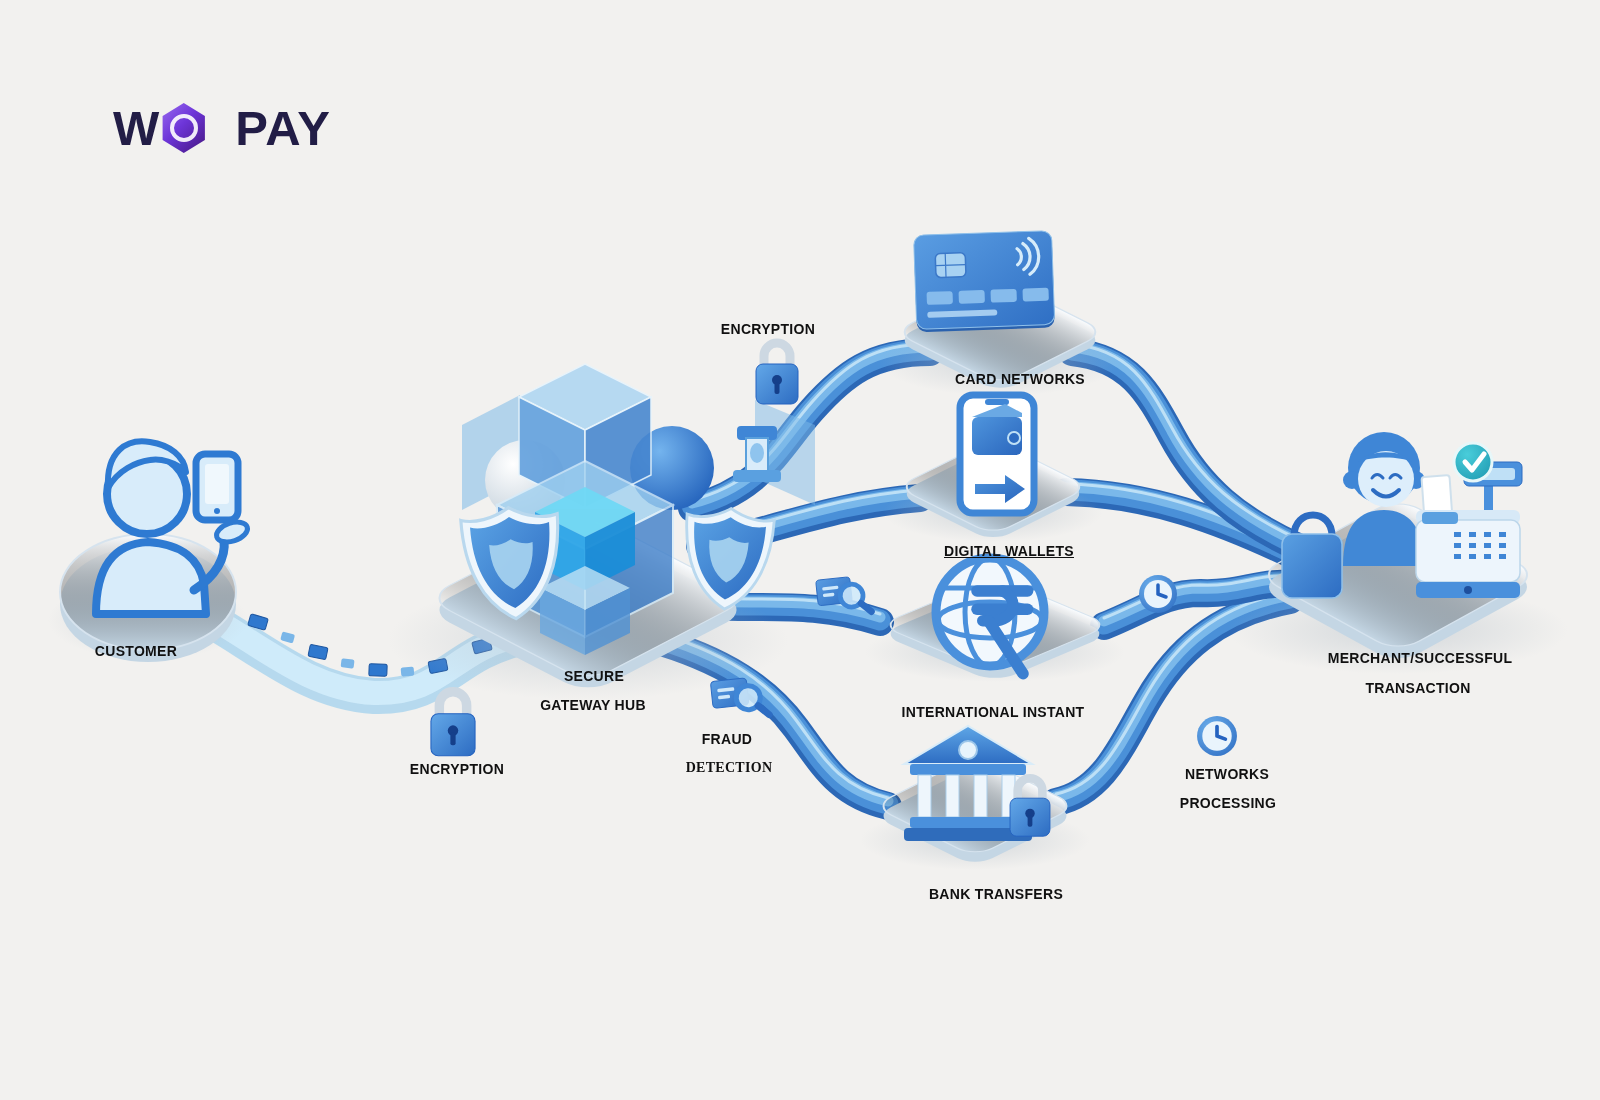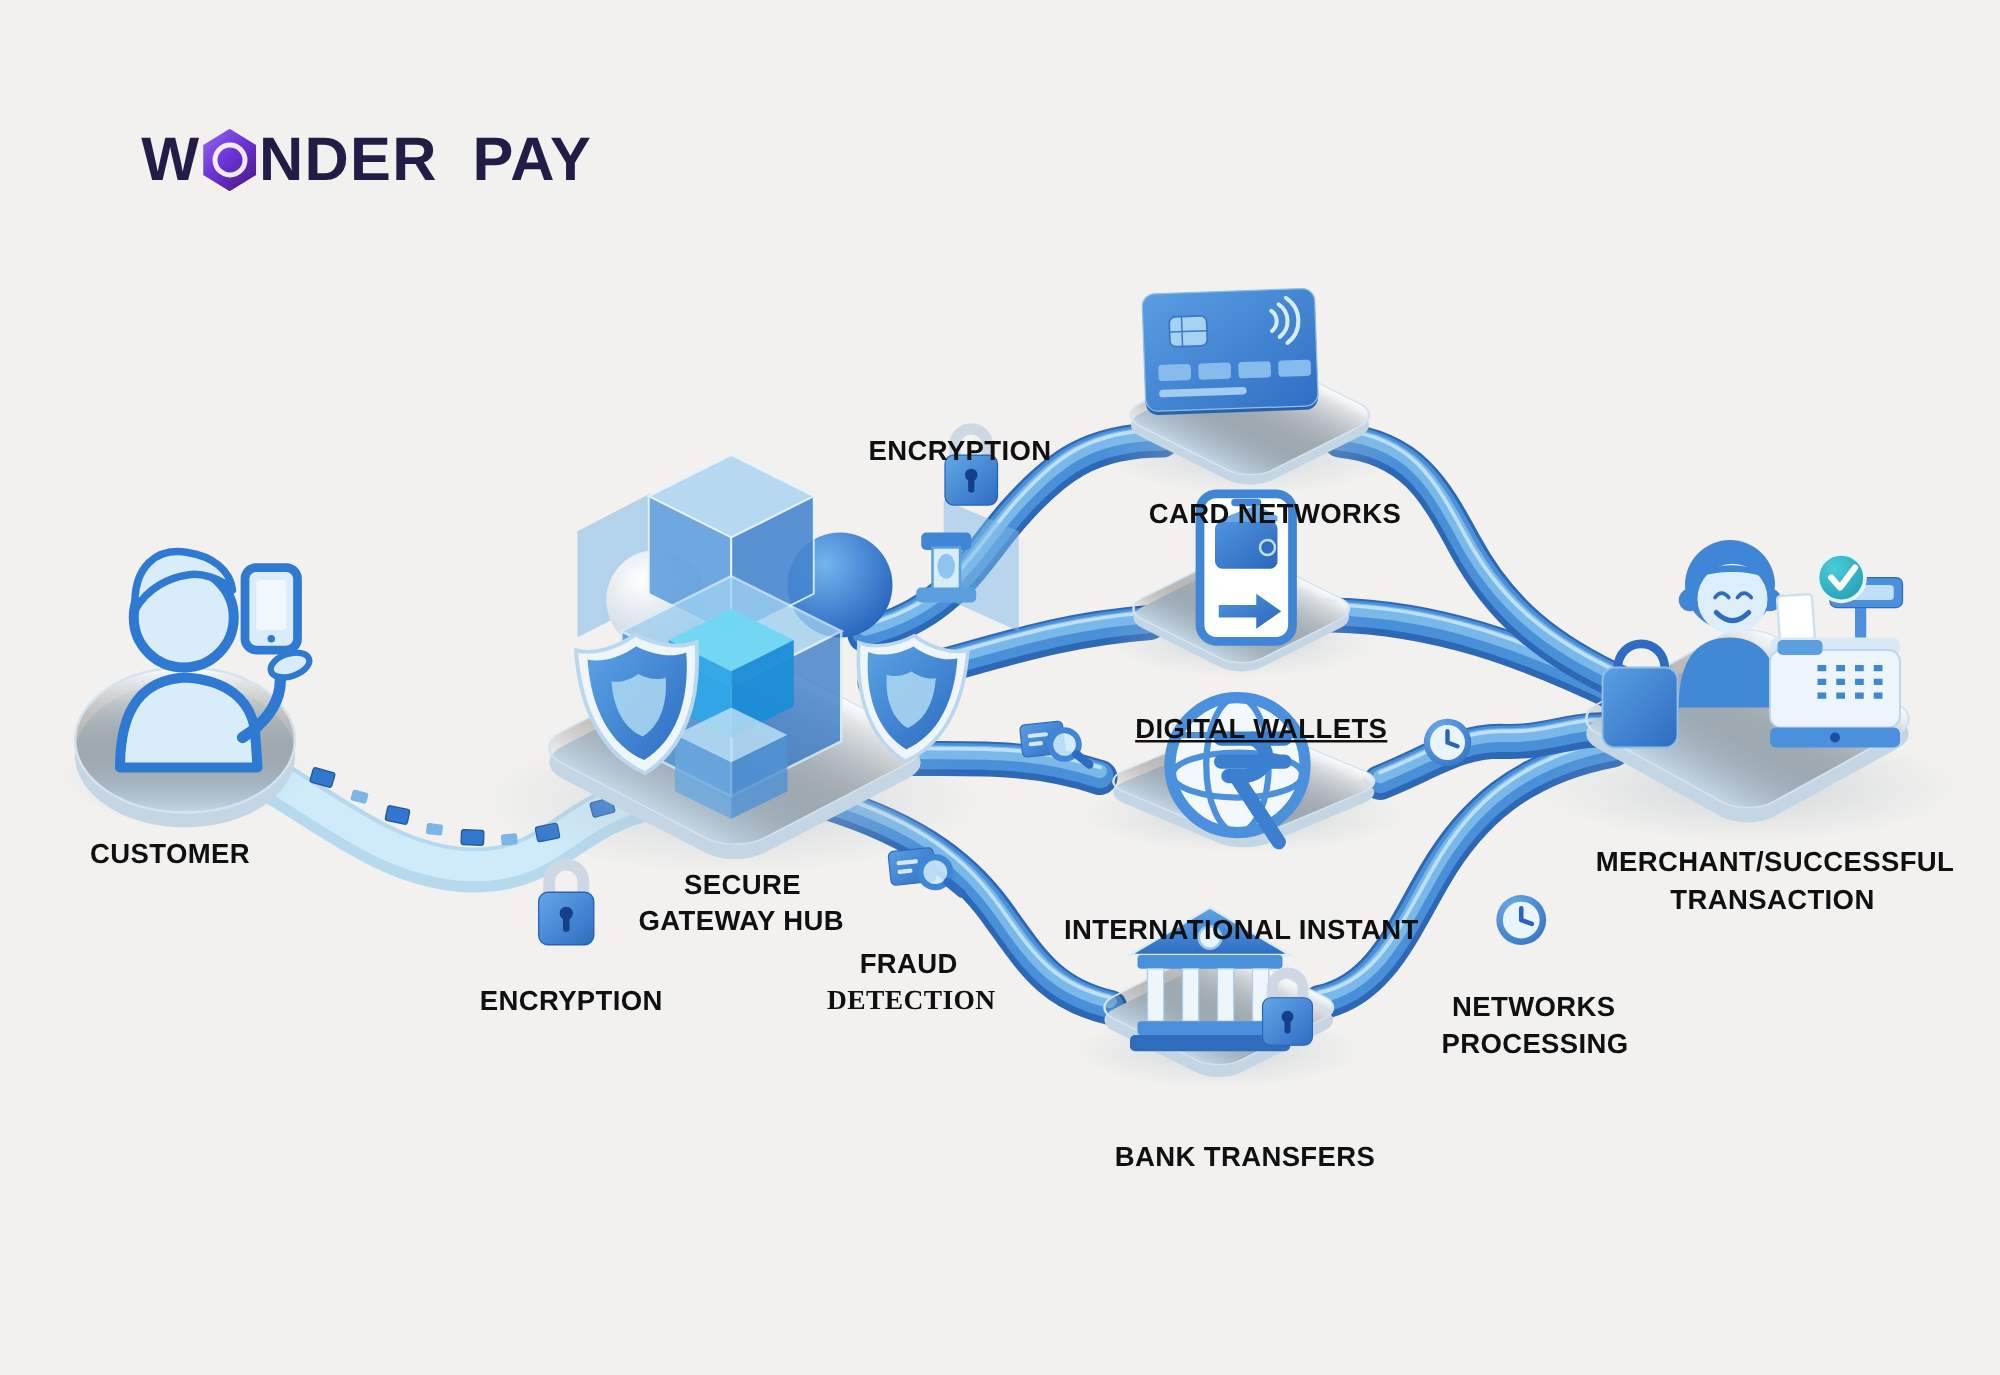--- a/index.html
+++ b/index.html
@@ -15,22 +15,22 @@
   .logo .bold{font-weight:700;margin-left:28px;}
   .hex{position:relative;display:inline-block;width:45px;height:50px;margin:0 1px;
        background:linear-gradient(135deg,#9a6cf0 0%,#6d35d8 45%,#44157e 100%);
        clip-path:polygon(50% 0,97% 26%,97% 74%,50% 100%,3% 74%,3% 26%);}
   .hex .ring{position:absolute;left:50%;top:50%;width:20px;height:20px;
        transform:translate(-50%,-50%);border:4px solid rgba(255,255,255,.9);
        border-radius:50%;}
 
   
   .lbl{position:absolute;transform:translateX(-50%);white-space:nowrap;
-       font-weight:700;font-size:22px;line-height:1;color:#101010;
-       letter-spacing:.3px;margin-top:28px;}
+       font-weight:700;font-size:14px;line-height:1;color:#101010;
+       letter-spacing:.3px;}
 
   
   .rb-base,.rb-mid,.rb-hi,.rb-top,.cv-base,.cv-mid{fill:none;stroke-linecap:round;}
   .rb-base{stroke:#2c68b6;stroke-width:28;}
   .rb-mid {stroke:#4a90d8;stroke-width:21;transform:translateY(-2px);}
   .rb-hi  {stroke:#7ab8ea;stroke-width:11;transform:translateY(-5px);}
   .rb-top {stroke:#c9e6f8;stroke-width:3;transform:translateY(-8px);opacity:.85;}
   .cv-base{stroke:#8ec9ec;stroke-width:36;opacity:.6;}
   .cv-mid {stroke:#d2ecfb;stroke-width:24;transform:translateY(-3px);opacity:.9;}
   .plat{fill:url(#platG);stroke:#d6e3ee;stroke-width:2;}
@@ -412,21 +412,20 @@
     <ellipse cx="0" cy="-7" rx="7" ry="10" fill="#8fc4ee"></ellipse>
     <rect x="-24" y="10" width="48" height="12" rx="4" fill="#5aa0e0"></rect>
   </g>
 </svg>
 
 <div class="logo">
   <span>W</span>
   <span class="hex">
         <span class="ring"></span>
       </span>
-  <span>NDER</span>
   <span class="bold">PAY</span>
 </div>
 
 <div class="lbl" style="left:136px;top:644px;">CUSTOMER</div>
 <div class="lbl" style="left:768px;top:322px;">ENCRYPTION</div>
 <div class="lbl" style="left:1020px;top:372px;">CARD NETWORKS</div>
 <div class="lbl" style="left:1009px;top:544px;text-decoration:underline;">DIGITAL WALLETS</div>
 <div class="lbl" style="left:594px;top:669px;text-align:right;">SECURE</div>
 <div class="lbl" style="left:593px;top:698px;">GATEWAY HUB</div>
 <div class="lbl" style="left:993px;top:705px;">INTERNATIONAL INSTANT</div>

